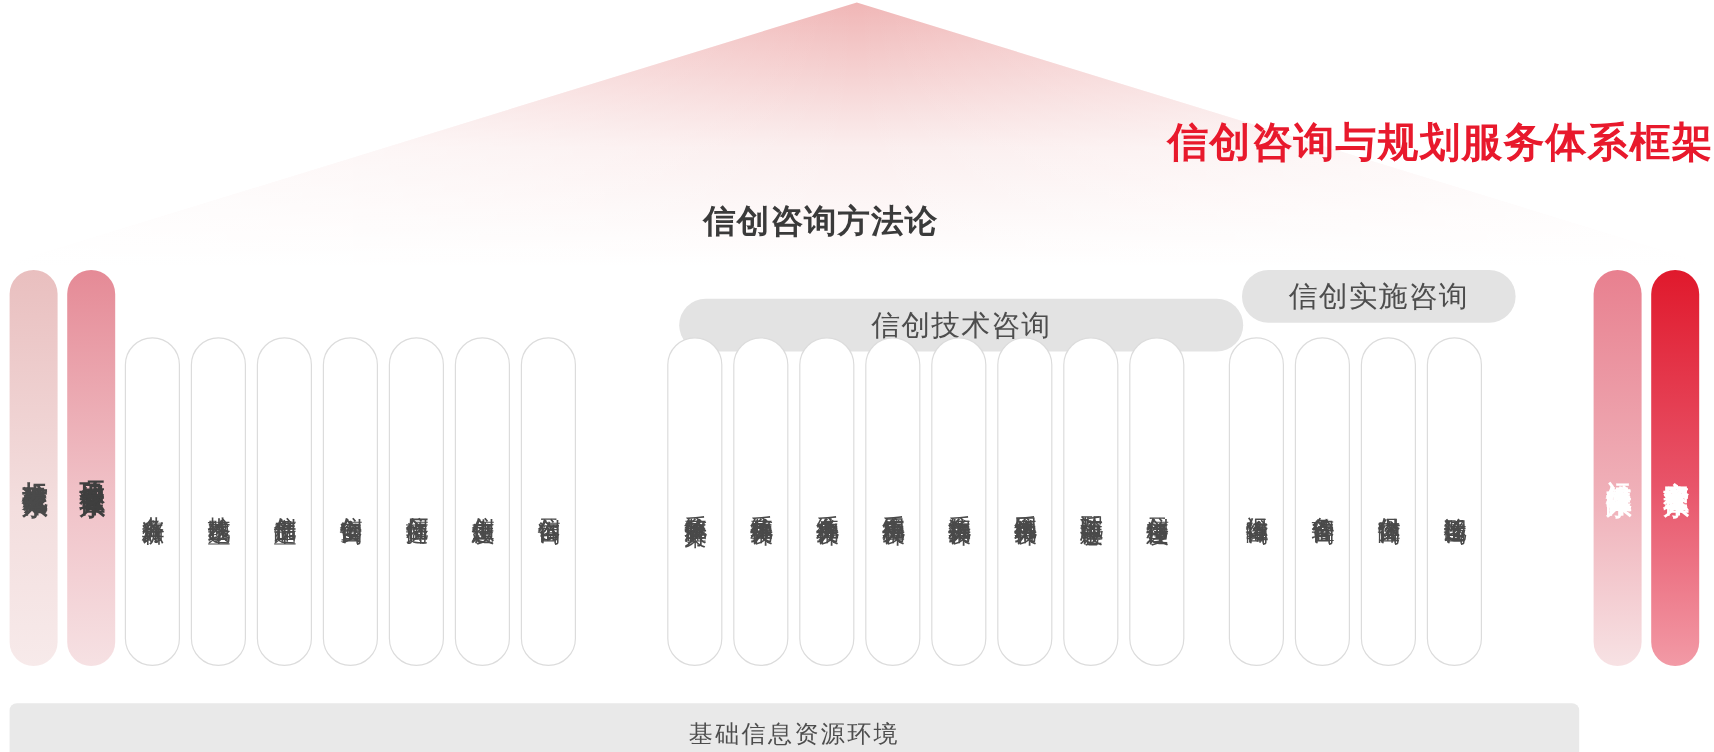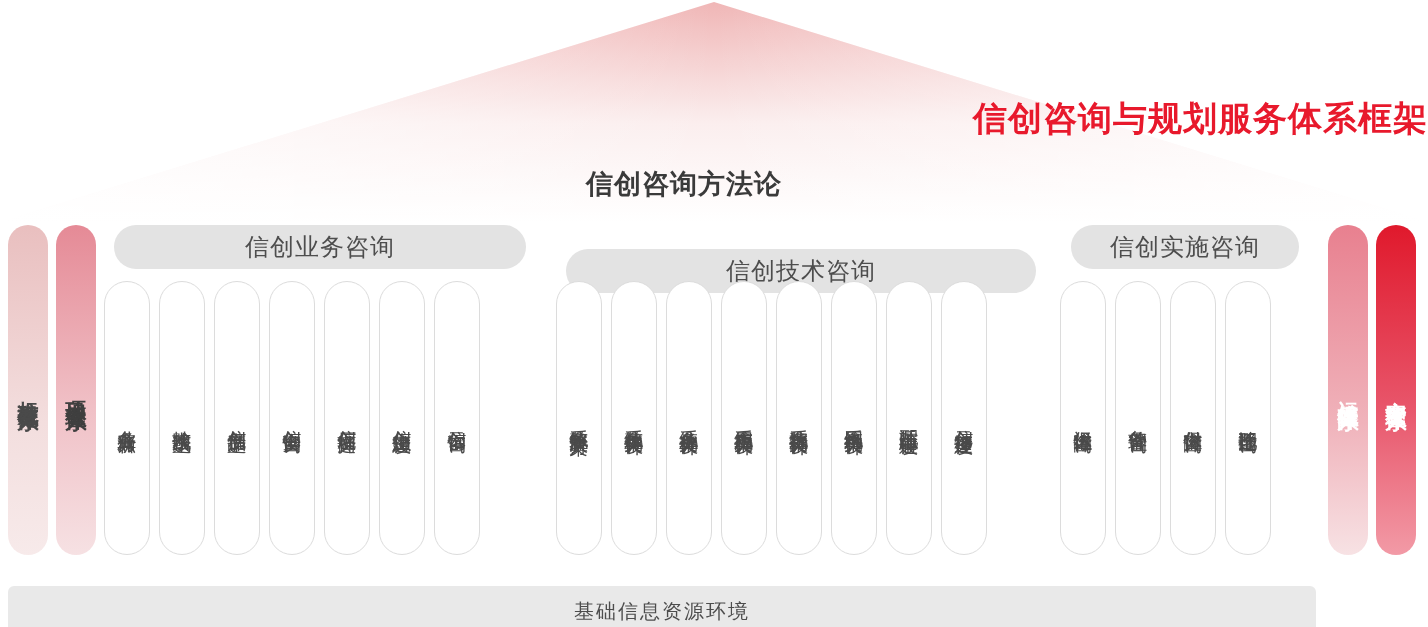--- a/index.html
+++ b/index.html
@@ -130,21 +130,21 @@
     letter-spacing: 1px;
     text-align: center;
     max-height: 246px;
   }
 
   
   .group.biz   { left: 104px; width: 432px; }
   .group.biz .group-header { width: 412px; }
   .group.tech  { left: 556px; width: 490px; }
   .group.tech .group-header { width: 470px; margin-top: 24px; }
-  .group.impl  { left: 1060px; width: 250px; }
+  .group.impl  { left: 1024px; width: 250px; }
   .group.impl .group-header { width: 228px; }
 
   
   .base {
     position: absolute;
     left: 8px; top: 562px;
     width: 1308px; height: 50px;
     background: #e9e9e9;
     border-radius: 6px;
     display: flex;
@@ -186,21 +186,20 @@
   <div class="body-area">
 
     <div class="pillar left1">
       <span>标准规范体系</span>
     </div>
     <div class="pillar left2">
       <span>项目管理体系</span>
     </div>
 
     <div class="group biz">
-      <div class="group-header">信创业务咨询</div>
       <div class="group-items">
         <div class="item">
             <span>业务痛点分析</span>
           </div>
         <div class="item">
             <span>技术路线选型</span>
           </div>
         <div class="item">
             <span>信创产品选型</span>
           </div>

